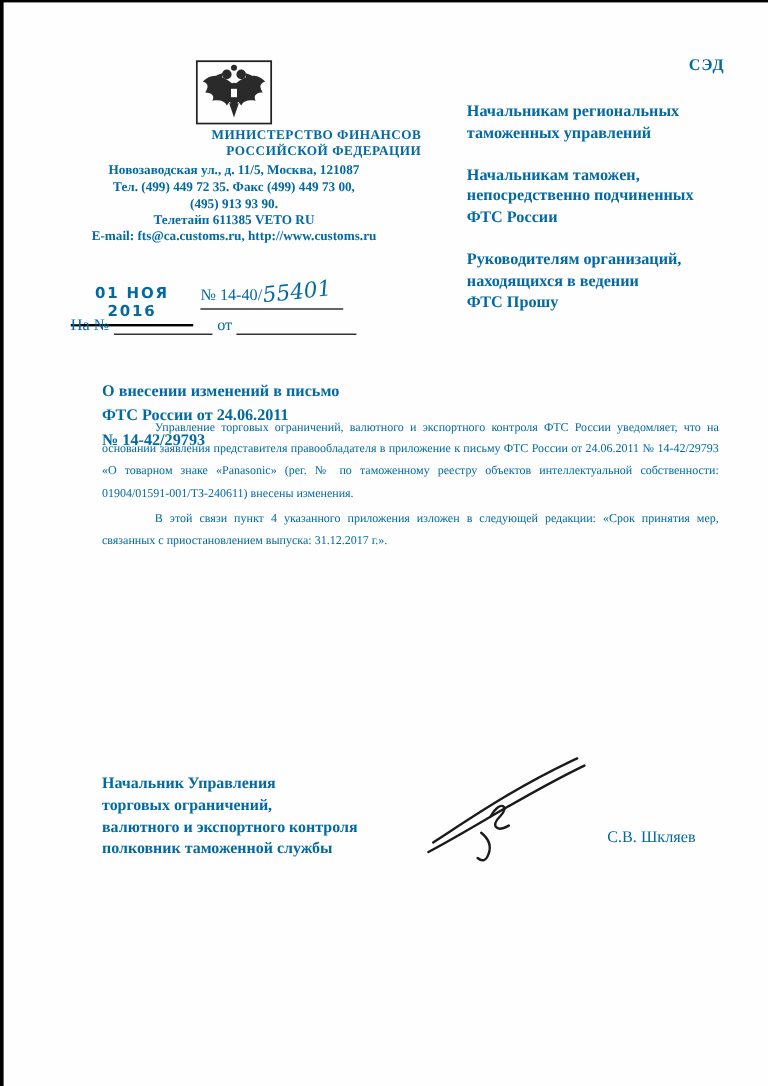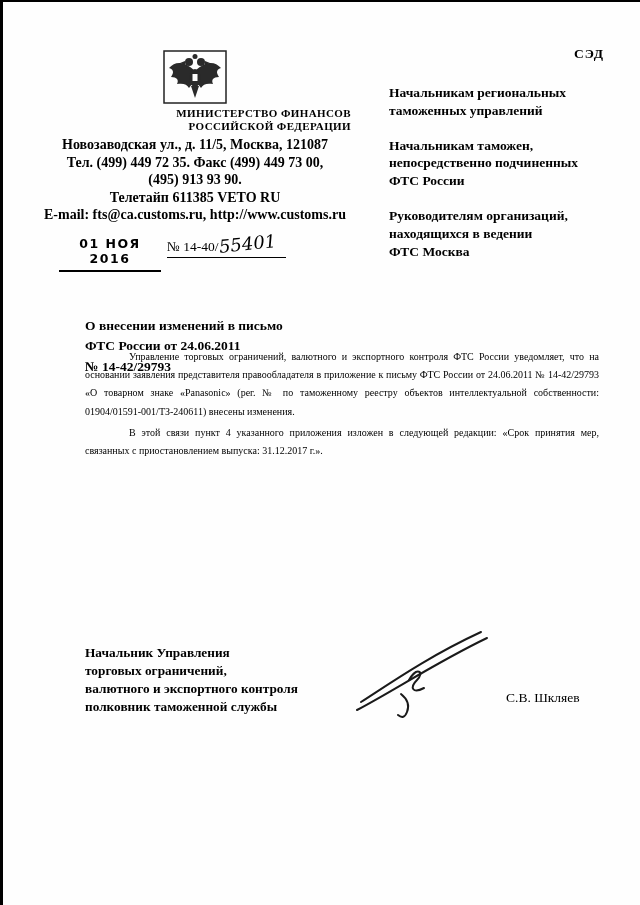--- a/index.html
+++ b/index.html
@@ -2,21 +2,21 @@
 <html><head>
 <meta charset="utf-8">
 <style>
   html, body { margin: 0; padding: 0; background: #ffffff; }
   .page {
     position: relative;
     width: 640px;
     height: 905px;
     box-sizing: border-box;
     background: #fefefe;
-    color: #000000;
+    color: #0369a1;
     font-family: "Liberation Serif", serif;
     border-top: 2px solid #000;
     border-left: 3px solid #000;
     overflow: hidden;
   }
   .pre { white-space: pre-line; font-weight: bold; }
 
   .sed {
     position: absolute; top: 44px; right: 36px;
     font-weight: bold; font-size: 13.5px; letter-spacing: 1px;
@@ -33,21 +33,21 @@
     letter-spacing: 0.4px;
     text-align: right;
   }
   .service {
     margin-top: 5px;
     font-weight: bold; font-size: 13px; line-height: 1.15;
     letter-spacing: 1.2px;
   }
   .address {
     margin-top: 4px;
-    font-size: 14px; line-height: 1.25;
+    font-size: 11px; line-height: 1.25;
   }
 
   .date-stamp {
     position: absolute; left: 56px; top: 234px; width: 102px;
     text-align: center;
     font-family: "DejaVu Sans", sans-serif;
     font-weight: bold; font-size: 12.5px; letter-spacing: 1.5px;
     border-bottom: 2px solid #000; padding-bottom: 4px;
   }
   .doc-number {
@@ -136,29 +136,32 @@
   </div>
 
   <div class="recipients">
     <div class="recipient pre">Начальникам региональных
 таможенных управлений</div>
     <div class="recipient pre">Начальникам таможен,
 непосредственно подчиненных
 ФТС России</div>
     <div class="recipient pre">Руководителям организаций,
 находящихся в ведении
-ФТС Москва</div>
+ФТС Прошу</div>
   </div>
 
   <div class="date-stamp">01 НОЯ 2016</div>
 
   <div class="doc-number">
     <span>№ 14-40/</span><span class="number-handwritten">55401</span>
   </div>
 
+  <div class="ref-row">
+    <span>На №</span><span class="blank-line line-na"></span><span>от</span><span class="blank-line line-ot"></span>
+  </div>
 
   <div class="subject pre">О внесении изменений в письмо
 ФТС России от 24.06.2011
 № 14-42/29793</div>
 
   <div class="letter-body">
     <p>Управление торговых ограничений, валютного и экспортного контроля ФТС России уведомляет, что на основании заявления представителя правообладателя в приложение к письму ФТС России от 24.06.2011 № 14-42/29793 «О товарном знаке «Panasonic» (рег. № по таможенному реестру объектов интеллектуальной собственности: 01904/01591-001/ТЗ-240611) внесены изменения.</p>
     <p>В этой связи пункт 4 указанного приложения изложен в следующей редакции: «Срок принятия мер, связанных с приостановлением выпуска: 31.12.2017 г.».</p>
   </div>
 

